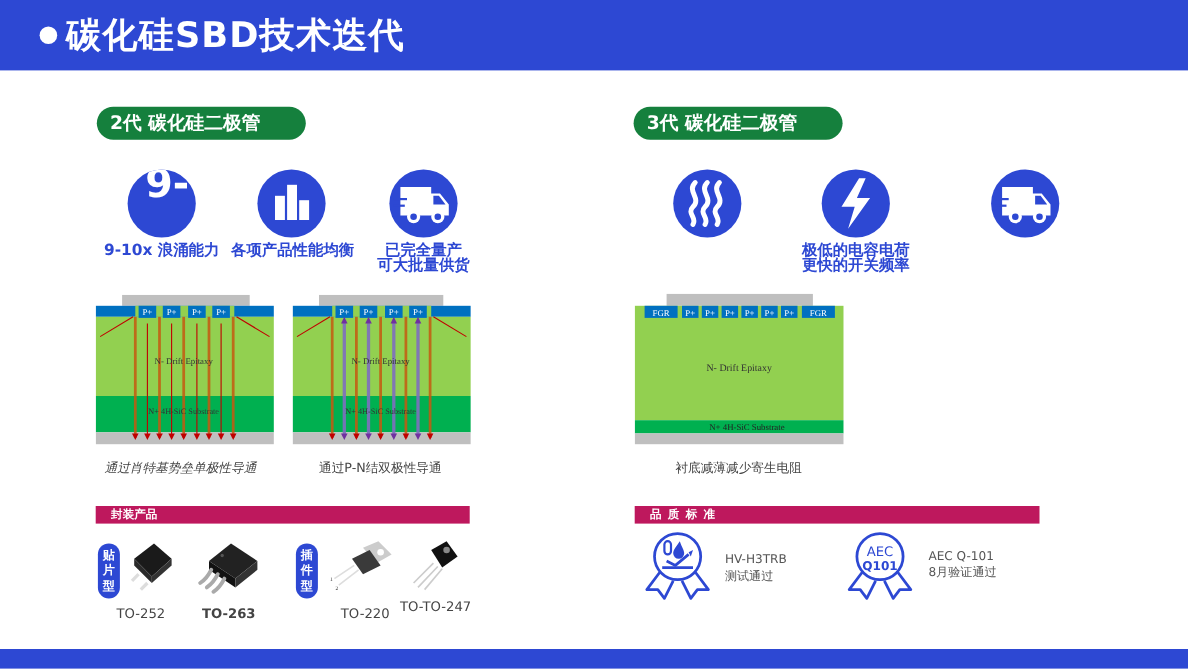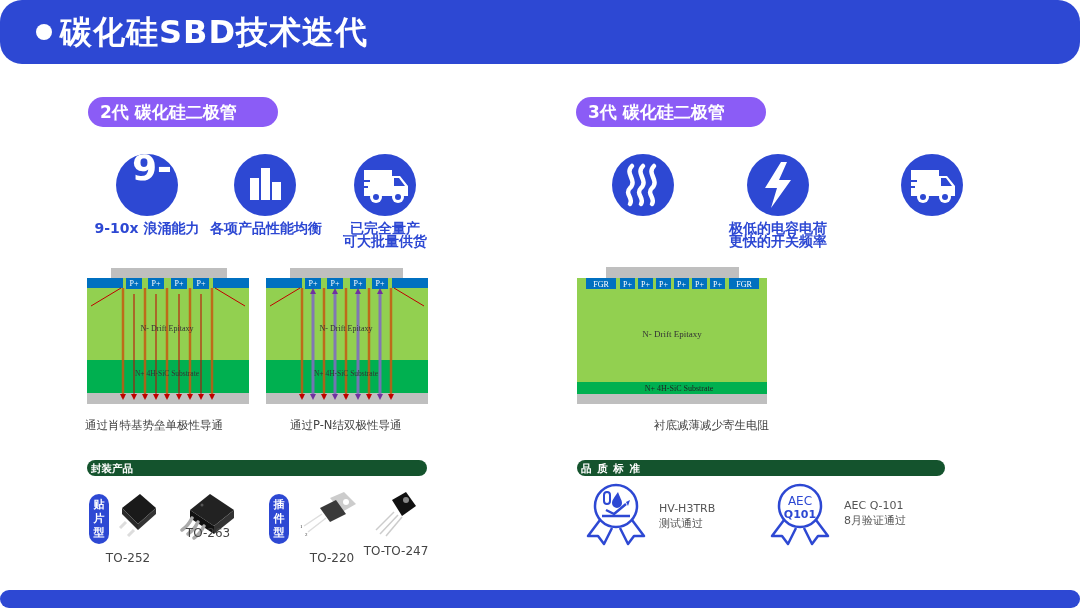--- a/index.html
+++ b/index.html
@@ -1,28 +1,28 @@
 <!DOCTYPE html>
 <html><head>
 <meta charset="utf-8">
 <style>
   * { margin: 0; padding: 0; box-sizing: border-box; }
   body { width: 1080px; height: 608px; background: #ffffff; position: relative; overflow: hidden;
          font-family: "DejaVu Sans", "Liberation Sans", sans-serif; color: #333; }
-  .abs { position: absolute; border-radius: 22px; }
+  .abs { position: absolute; }
   .header { left: 0; top: 0; width: 1080px; height: 64px; background: #2d48d3; }
   .header .dot { left: 36px; top: 24px; width: 16px; height: 16px; border-radius: 50%; background: #fff; }
   .header .title { left: 60px; top: 10px; font-size: 32px; font-weight: bold; color: #fff; letter-spacing: 1px; line-height: 44px; }
   .footer { left: 0; top: 590px; width: 1080px; height: 18px; background: #2d48d3; }
-  .pill { height: 30px; border-radius: 15px; background: #8b5cf6; color: #fff; font-weight: bold; font-size: 17px; line-height: 30px; padding-left: 12px; }
+  .pill { height: 30px; border-radius: 15px; background: #15803d; color: #fff; font-weight: bold; font-size: 17px; line-height: 30px; padding-left: 12px; }
   .feat { width: 110px; text-align: center; }
   .feat .circle { width: 62px; height: 62px; border-radius: 50%; background: #2d48d3; margin: 0 auto; position: relative; overflow: hidden; }
   .feat .label { margin-top: 6px; font-size: 14px; font-weight: bold; color: #2d48d3; line-height: 13px; white-space: nowrap; }
   .caption { font-size: 11.5px; color: #444; }
-  .bar { height: 16px; background: #14532d; color: #fff; font-size: 10.5px; font-weight: bold; line-height: 16px; padding-left: 4px; }
+  .bar { height: 16px; background: #be185d; color: #fff; font-size: 10.5px; font-weight: bold; line-height: 16px; padding-left: 14px; }
   .vpill { width: 20px; height: 50px; border-radius: 10px; background: #2d48d3; color: #fff; font-size: 11px; font-weight: bold; line-height: 14px; text-align: center; padding-top: 4px; }
   .pkg-label { font-size: 12px; color: #444; text-align: center; }
   .qual-text { font-size: 11px; color: #555; line-height: 15px; }
   svg text { font-family: "Liberation Serif", serif; }
 </style>
 </head>
 <body>
 
 <div class="abs header">
   <div class="abs dot"></div>
@@ -153,21 +153,21 @@
       <polygon points="77,126 83,126 80,132"></polygon>
         <polygon points="89,126 95,126 92,132"></polygon>
       <polygon points="100,126 106,126 103,132"></polygon>
         <polygon points="111,126 117,126 114,132"></polygon>
       <polygon points="122,126 128,126 125,132"></polygon>
     </g>
     <text x="80" y="63" font-size="8" fill="#333" text-anchor="middle">N- Drift Epitaxy</text>
     <text x="80" y="108" font-size="7.5" fill="#333" text-anchor="middle">N+ 4H-SiC Substrate</text>
   </svg>
 </div>
-<div class="abs caption" style="left:85px;top:418px;">通过肖特基势垒单极性导通</div>
+<div class="abs caption" style="left:95px;top:418px;font-style:italic;">通过肖特基势垒单极性导通</div>
 
 <div class="abs" style="left:266px;top:268px;width:162px;height:136px;">
   <svg width="162" height="136" viewBox="0 0 162 136">
     <rect x="24" y="0" width="113" height="10" fill="#bfbfbf"></rect>
     <rect x="0" y="10" width="162" height="10" fill="#0070c0"></rect>
     <rect x="0" y="20" width="162" height="72" fill="#92d050"></rect>
     <rect x="0" y="92" width="162" height="33" fill="#00b050"></rect>
     <rect x="0" y="125" width="162" height="11" fill="#bfbfbf"></rect>
     <rect x="36" y="10" width="90" height="10" fill="#92d050"></rect>
     <g fill="#0070c0">
@@ -245,21 +245,21 @@
       <text x="86.5" y="20">P+</text>
       <text x="104.5" y="20">P+</text>
       <text x="122.5" y="20">P+</text>
       <text x="140.5" y="20">P+</text>
       <text x="167" y="20">FGR</text>
     </g>
     <text x="95" y="70" font-size="9" fill="#333" text-anchor="middle">N- Drift Epitaxy</text>
     <text x="102" y="124" font-size="8" fill="#222" text-anchor="middle">N+ 4H-SiC Substrate</text>
   </svg>
 </div>
-<div class="abs caption" style="left:614px;top:418px;margin-left:40px;">衬底减薄减少寄生电阻</div>
+<div class="abs caption" style="left:614px;top:418px;">衬底减薄减少寄生电阻</div>
 
 <div class="abs bar" style="left:87px;top:460px;width:340px;">封装产品</div>
 
 <div class="abs vpill" style="left:89px;top:494px;"><span>贴<br>片<br>型</span></div>
 
 <div class="abs vpill" style="left:269px;top:494px;"><span>插<br>件<br>型</span></div>
 
 <div class="abs" style="left:116px;top:490px;width:46px;height:50px;">
   <svg width="46" height="50" viewBox="0 0 46 50">
     <polygon points="6,18 24,4 40,18 22,34" fill="#1a1a1a"></polygon>
@@ -303,21 +303,21 @@
     <circle cx="36" cy="10" r="3" fill="#888"></circle>
     <g stroke="#ccc" stroke-width="1.5">
         <line x1="24" y1="22" x2="6" y2="40"></line>
         <line x1="28" y1="25" x2="10" y2="44"></line>
         <line x1="32" y1="27" x2="16" y2="46"></line>
       </g>
   </svg>
 </div>
 
 <div class="abs pkg-label" style="left:98px;top:551px;width:60px;">TO-252</div>
-<div class="abs pkg-label" style="left:178px;top:526px;width:60px;">TO-263</div>
+<div class="abs pkg-label" style="left:178px;top:551px;width:60px;font-weight:bold;">TO-263</div>
 <div class="abs pkg-label" style="left:302px;top:551px;width:60px;">TO-220</div>
 <div class="abs pkg-label" style="left:360px;top:544px;width:72px;">TO-TO-247</div>
 
 <div class="abs bar" style="left:577px;top:460px;width:368px;letter-spacing:1px;">品 质 标 准</div>
 
 <div class="abs" style="left:584px;top:482px;width:64px;height:64px;">
   <svg width="64" height="64" viewBox="0 0 64 64">
     <g fill="none" stroke="#2d48d3" stroke-width="2.5" stroke-linejoin="round">
       <circle cx="32" cy="24" r="21"></circle>
       <path d="M16 38 L4 54 L14 54 L20 62 L28 46"></path>

